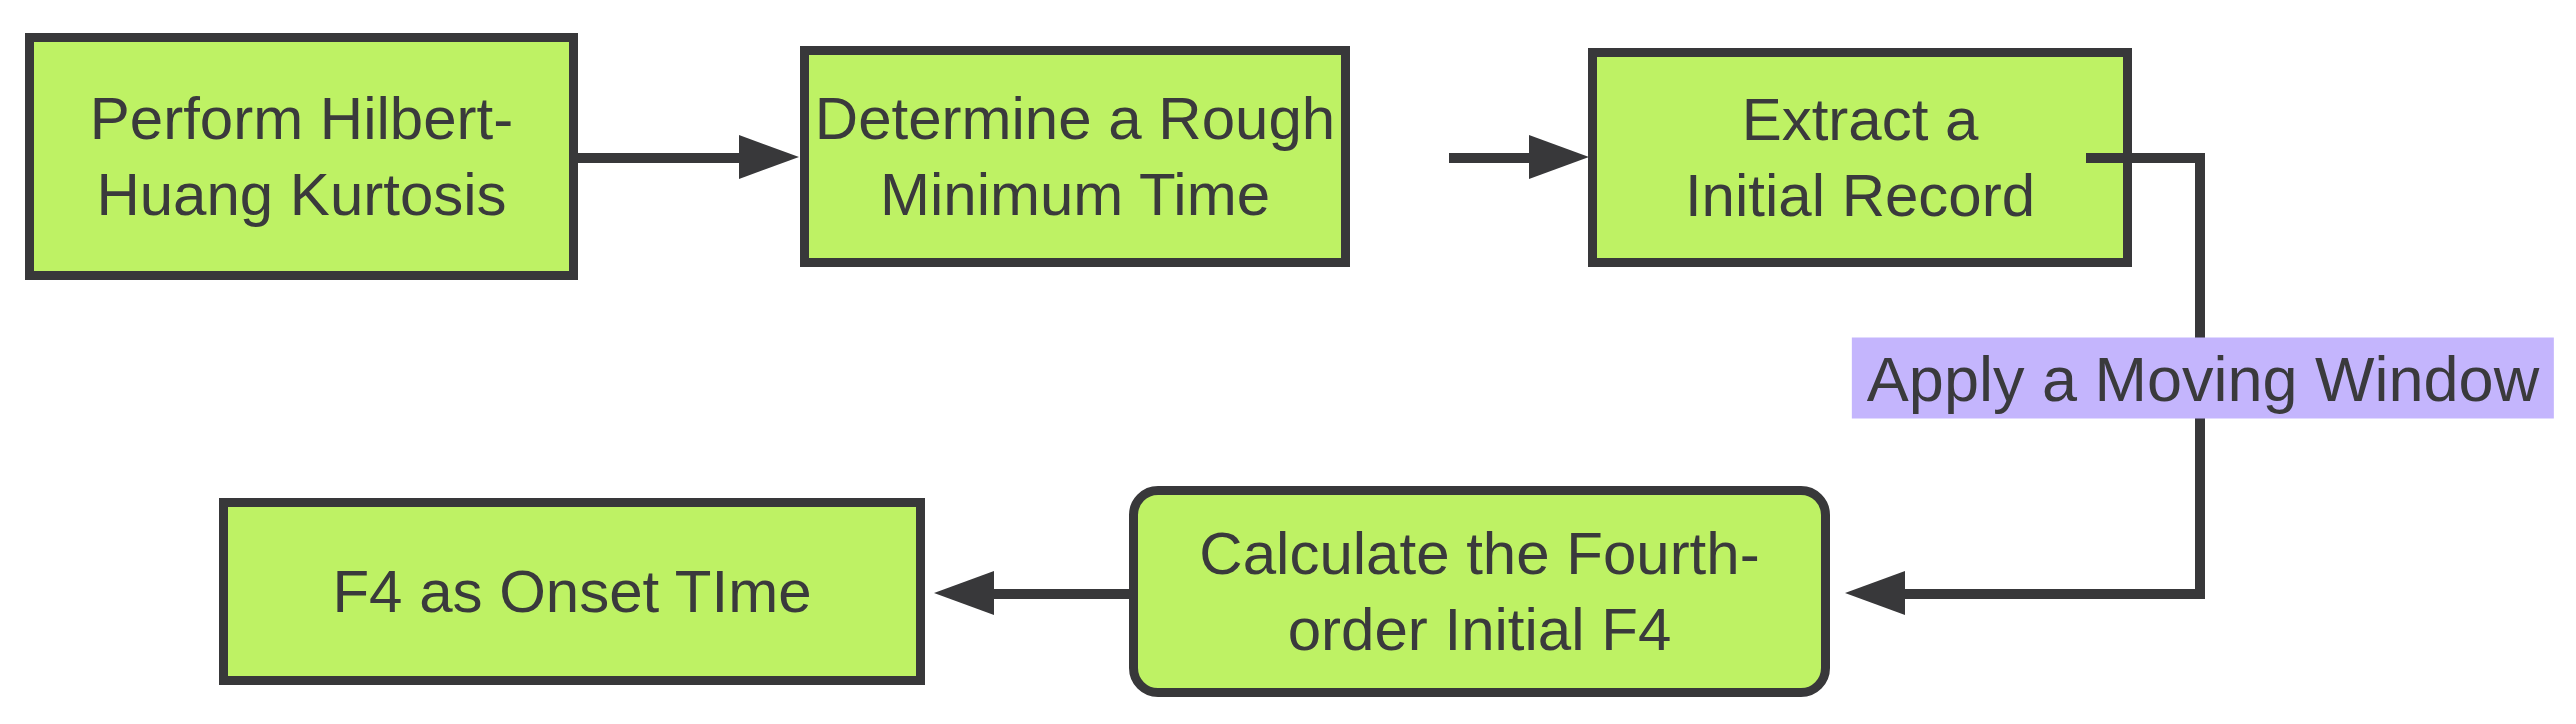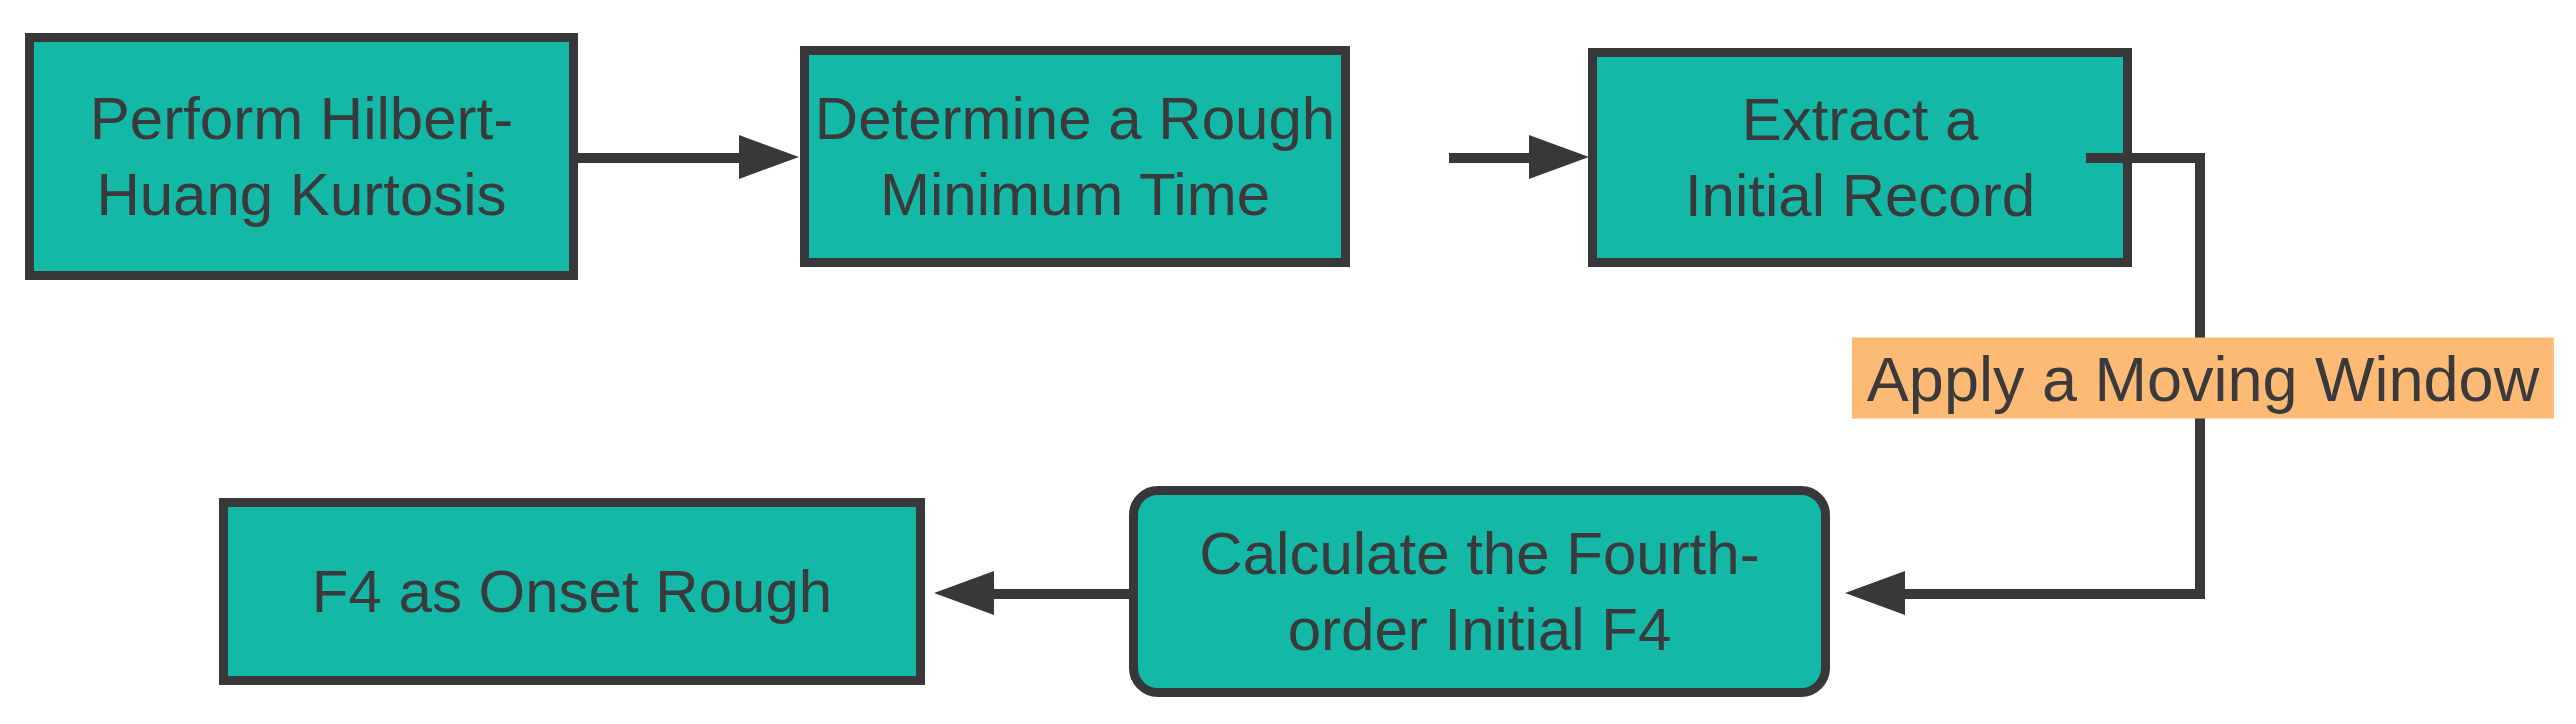--- a/index.html
+++ b/index.html
@@ -10,21 +10,21 @@
     overflow: hidden;
     font-family: "Liberation Sans", sans-serif;
   }
   .stage { position: absolute; left: 0; top: 0; width: 2576px; height: 724px; }
 
   
   .node {
     position: absolute;
     box-sizing: border-box;
     border: 9px solid #38383a;
-    background: #14b8a6;
+    background: #bef264;
     display: flex;
     flex-direction: column;
     align-items: center;
     justify-content: center;
     text-align: center;
     color: #3a3a3c;
     font-size: 60px;
     line-height: 76px;
     white-space: nowrap;
   }
@@ -58,21 +58,21 @@
   #edge1-head { left: 739px;  top: 135px; }
   #edge2-head { left: 1529px; top: 135px; }
   #edge3-head { left: 1845px; top: 571px; }
   #edge4-head { left: 934px; top: 571px; }
 
   
   .edge-label {
     position: absolute;
     left: 2203px; top: 378px;
     transform: translate(-50%, -50%);
-    background: #fdba74;
+    background: #c4b5fd;
     padding: 4.5px 15px;
     font-size: 63px;
     color: #3a3a3c;
     white-space: nowrap;
     z-index: 5;
   }
 </style>
 </head>
 <body>
 
@@ -92,21 +92,21 @@
     <span>Extract a</span>
     <span>Initial Record</span>
   </div>
 
   <div class="node" id="node-kurtosis">
     <span>Calculate the Fourth-</span>
     <span>order Initial F4</span>
   </div>
 
   <div class="node" id="node-record">
-    <span>F4 as Onset Rough</span>
+    <span>F4 as Onset TIme</span>
   </div>
 
   <div class="seg" id="edge1-shaft"></div>
   <div class="arrowhead right" id="edge1-head"></div>
 
   <div class="seg" id="edge2-shaft"></div>
   <div class="arrowhead right" id="edge2-head"></div>
 
   <div class="seg" id="edge3-seg-right"></div>
   <div class="seg" id="edge3-seg-down"></div>

